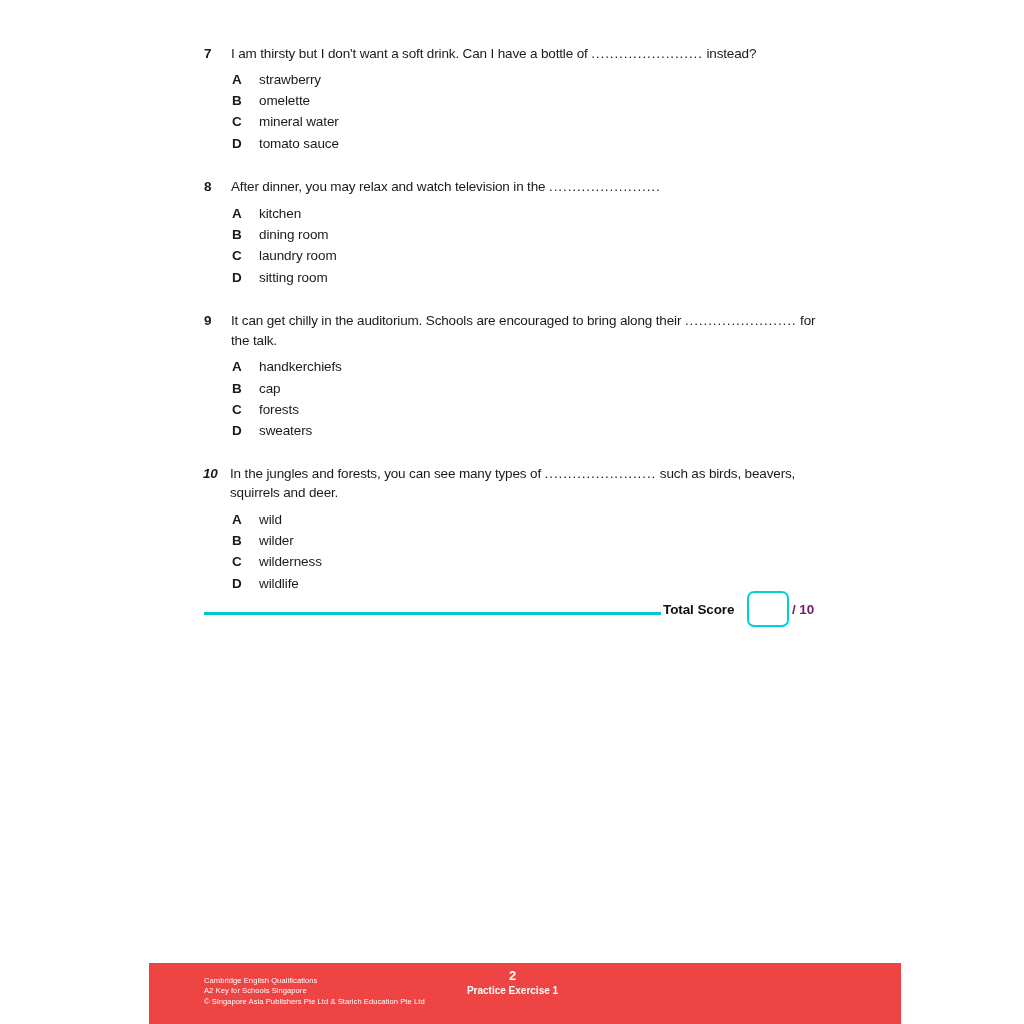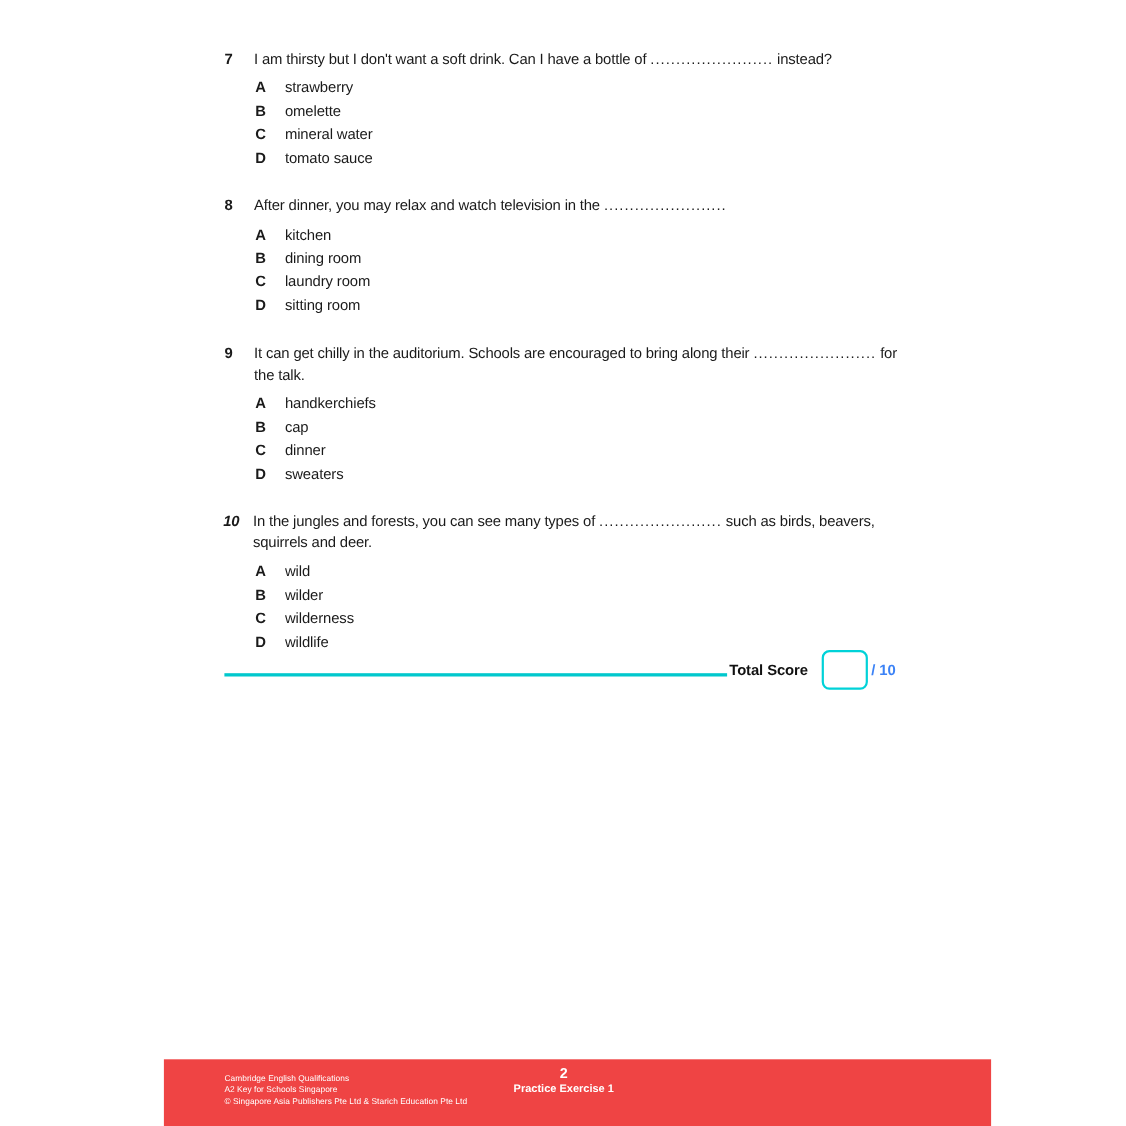--- a/index.html
+++ b/index.html
@@ -123,21 +123,21 @@
     border: 2.5px solid #00d2d8;
     border-radius: 7px;
     background: #ffffff;
   }
   .score-max {
     position: absolute;
     left: 588px;
     top: 12px;
     font-size: 13.5px;
     font-weight: bold;
-    color: #3b82f6;
+    color: #701a75;
     letter-spacing: -0.1px;
   }
 
   
   .footer {
     position: absolute;
     left: 149px;
     top: 963px;
     width: 726px;
     height: 67px;
@@ -241,21 +241,21 @@
         <div class="option">
           <div class="opt-letter">A</div>
           <div class="opt-text">handkerchiefs</div>
         </div>
         <div class="option">
           <div class="opt-letter">B</div>
           <div class="opt-text">cap</div>
         </div>
         <div class="option">
           <div class="opt-letter">C</div>
-          <div class="opt-text">dinner</div>
+          <div class="opt-text">forests</div>
         </div>
         <div class="option">
           <div class="opt-letter">D</div>
           <div class="opt-text">sweaters</div>
         </div>
       </div>
     </div>
 
     <div class="question q10">
       <div class="q-head">

